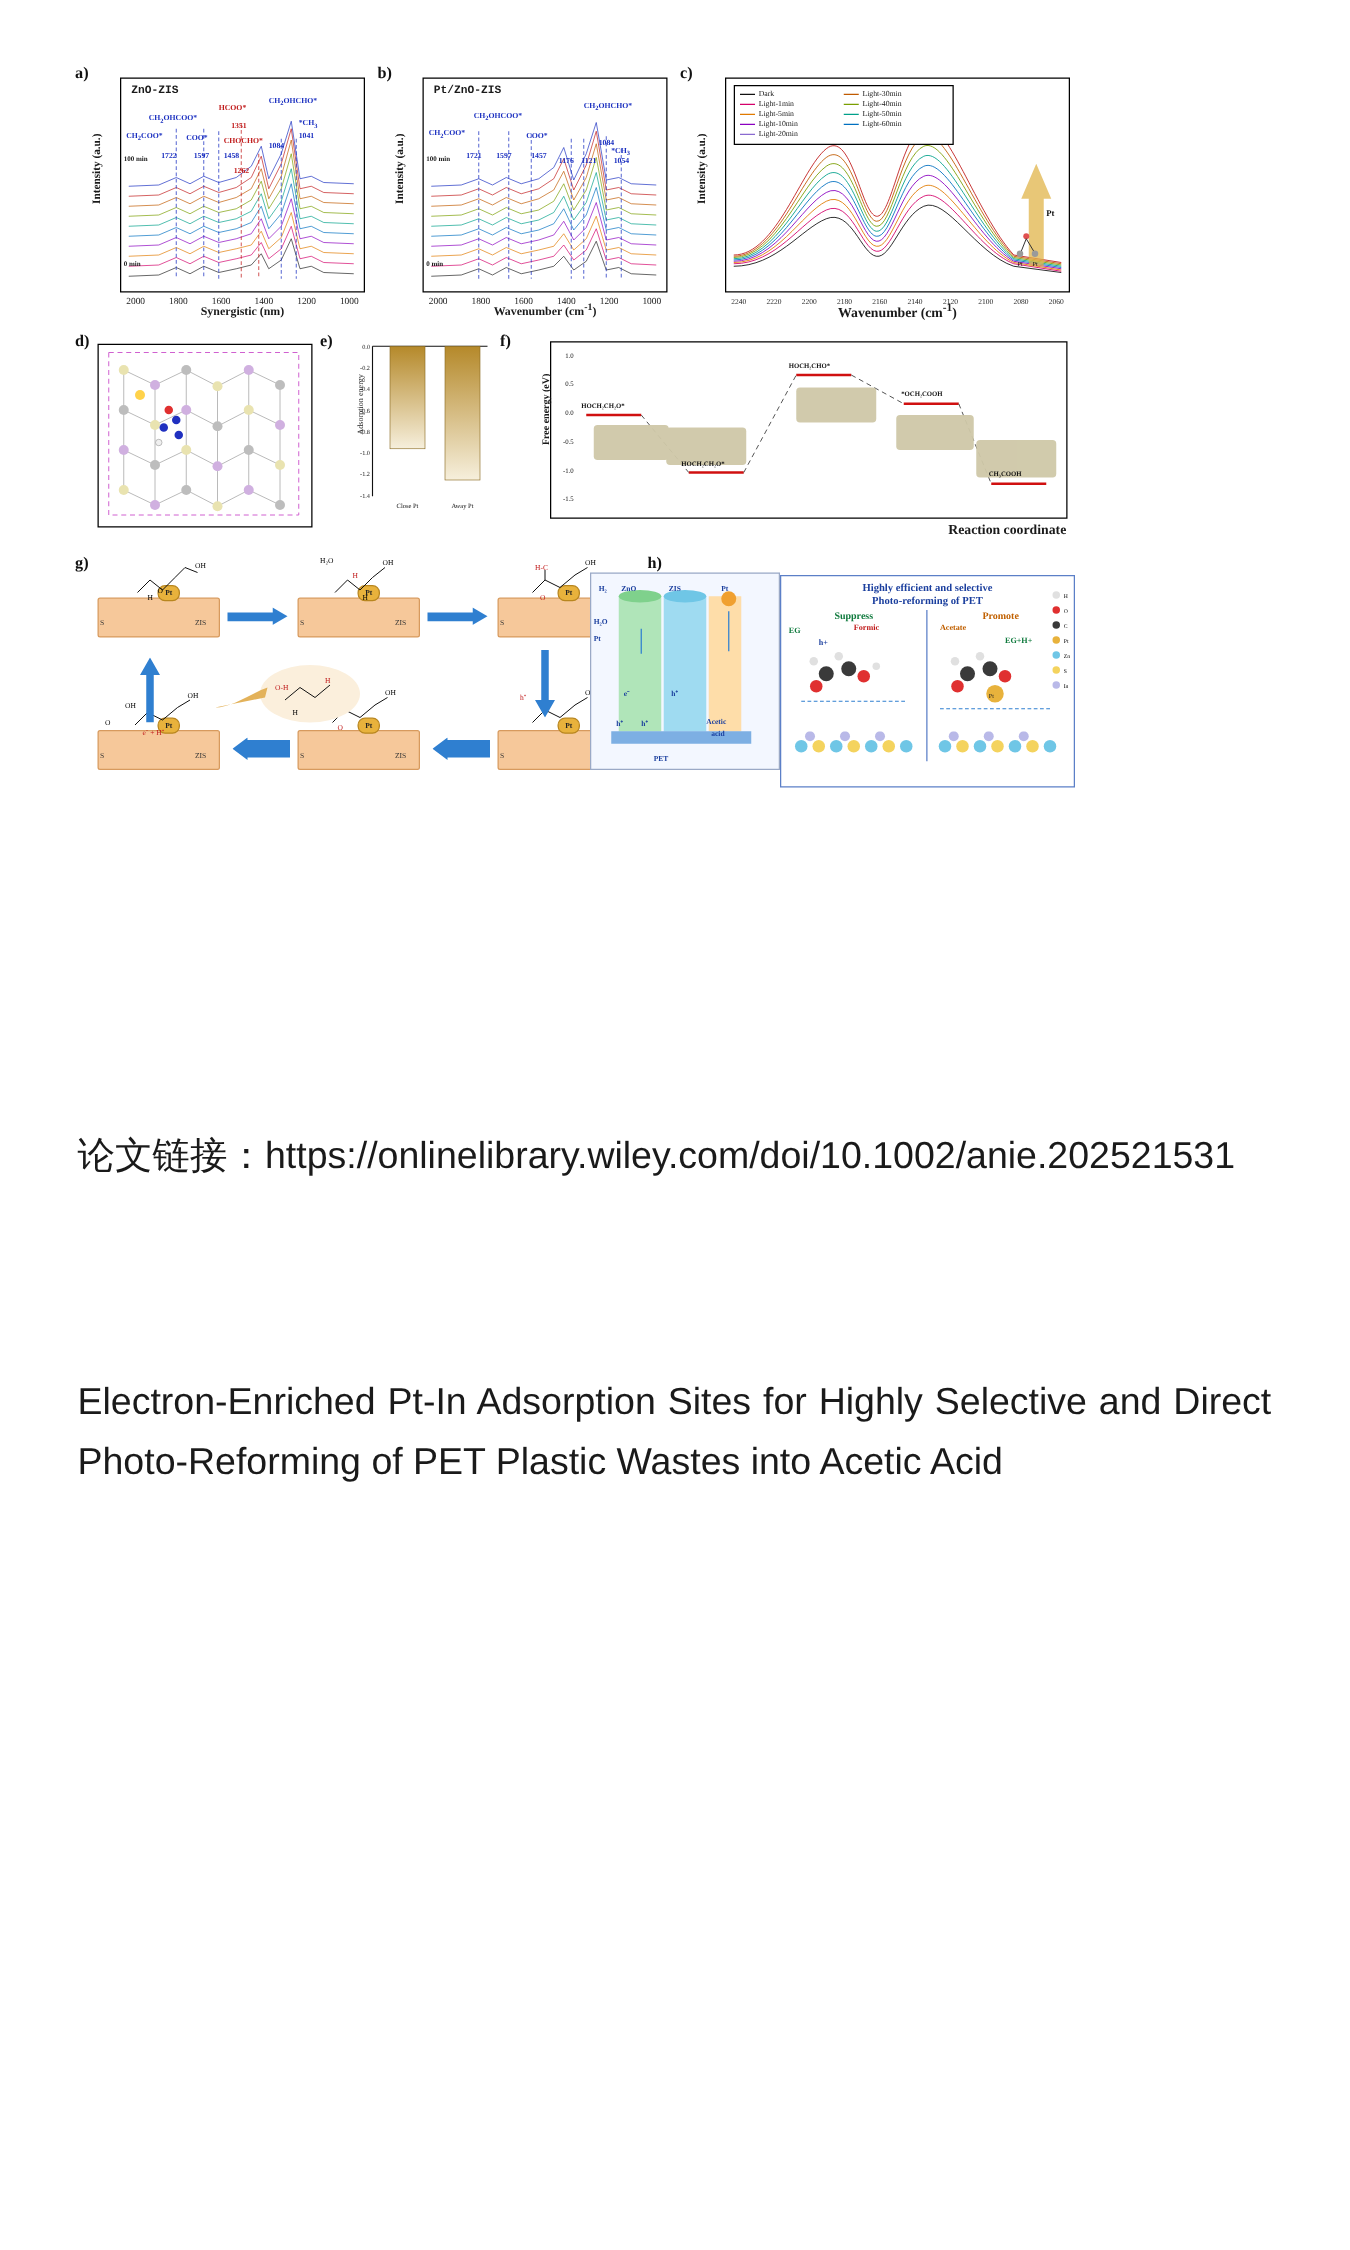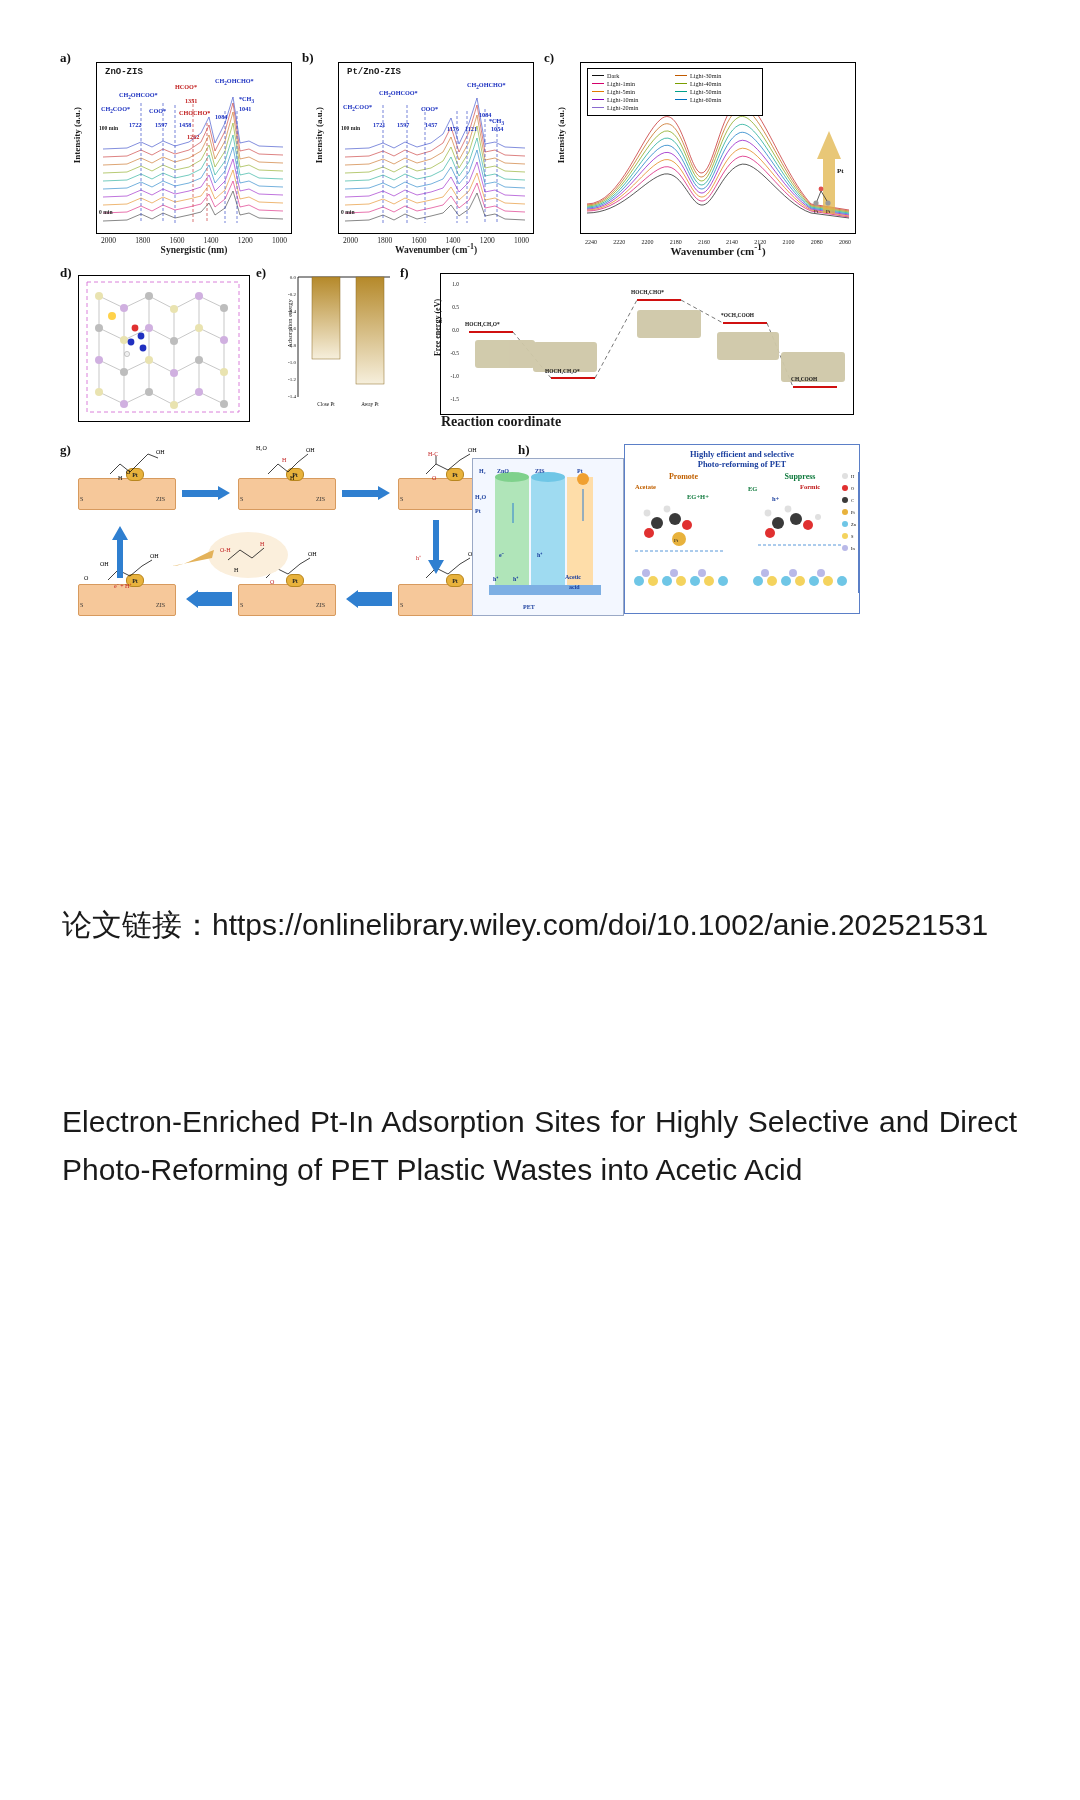--- a/index.html
+++ b/index.html
@@ -36,21 +36,21 @@
 
   
   .slab{position:absolute;background:#f6c89a;border:1px solid #d79a5e;border-radius:2px;}
   .pt-dot{position:absolute;background:#e8b23c;border:1px solid #b8861f;border-radius:50%;
      font-family:"Liberation Serif",serif;font-weight:bold;font-size:6px;color:#222;
      display:flex;align-items:center;justify-content:center;}
   .zis-lbl{position:absolute;font-family:"Liberation Serif",serif;font-size:6px;color:#333;}
   .arrow-b{position:absolute;background:#2f7fd0;}
 
   
-  .hbox{position:absolute;border:1px solid #5b7fc7;background:#fff;box-sizing:border-box;}
+  .hbox{position:absolute;border:1px solid #5b7fc7;background:#fff;box-sizing:border-box;margin-top:16px;}
   .htitle{font-family:"Liberation Serif",serif;font-weight:bold;font-size:8.5px;color:#1b3f9e;text-align:center;}
   .hsub{font-family:"Liberation Serif",serif;font-weight:bold;font-size:8px;text-align:center;}
 
   
   .caption{position:absolute;left:62px;top:782px;width:960px;font-size:28px;line-height:40px;color:#1a1a1a;}
   .link{position:absolute;left:62px;top:900px;width:960px;font-size:30px;line-height:50px;color:#1a1a1a;}
   .title-en{position:absolute;left:62px;top:1098px;width:955px;font-size:30px;line-height:48px;color:#1a1a1a;text-align:justify;}
 </style>
 </head>
 <body>
@@ -402,21 +402,21 @@
             <rect x="34" y="66" width="60" height="28" rx="3" fill="#cfc8a8"></rect>
           </g>
           <g font-family="Liberation Serif, serif" font-size="5.4" font-weight="bold" fill="#111">
             <text x="24" y="52">HOCH₂CH₂O*</text>
             <text x="104" y="99">HOCH₂CH₂O*</text>
             <text x="190" y="20">HOCH₂CHO*</text>
             <text x="280" y="43">*OCH₂COOH</text>
             <text x="350" y="107">CH₃COOH</text>
           </g>
         </svg>
-        <div style="position:absolute;bottom:-16px;left:0;width:100%;text-align:left;font-family:'Liberation Serif',serif;font-size:14px;font-weight:bold;">Reaction coordinate</div>
+        <div style="position:absolute;bottom:-16px;left:0;width:100%;text-align:right;font-family:'Liberation Serif',serif;font-size:11px;font-weight:bold;">Reaction coordinate</div>
       </div>
       <div style="position:absolute;left:-18px;top:58px;width:110px;transform:rotate(-90deg);text-align:center;font-family:'Liberation Serif',serif;font-size:8px;font-weight:bold;">Free energy (eV)</div>
     </div>
 
     <div class="panel" style="left:0;top:386px;width:420px;height:200px;">
       <div class="panel-label" style="left:0;top:6px;">g)</div>
 
       <div class="slab" style="left:18px;top:42px;width:96px;height:30px;"></div>
       <div class="pt-dot" style="left:66px;top:32px;width:16px;height:11px;border-radius:6px;">Pt</div>
       <div class="zis-lbl" style="left:20px;top:60px;">S</div>
@@ -586,20 +586,56 @@
             <path d="M110,30 L110,62"></path>
             <path d="M40,64 L40,44"></path>
           </g>
         </svg>
       </div>
 
       <div class="hbox" style="left:152px;top:8px;width:236px;height:170px;background:#ffffff;">
         <div class="htitle" style="margin-top:4px;">Highly efficient and selective</div>
         <div class="htitle">Photo-reforming of PET</div>
         <div style="display:flex;margin-top:3px;">
+          <div style="width:50%;border-right:1px solid #5b7fc7;box-sizing:border-box;">
+            <div class="hsub" style="color:#0f7a3d;">Suppress</div>
+            <div style="position:relative;height:112px;">
+              <div style="position:absolute;left:6px;top:4px;font-family:'Liberation Serif',serif;font-size:6.5px;font-weight:bold;color:#0f7a3d;">EG</div>
+              <div style="position:absolute;left:58px;top:2px;font-family:'Liberation Serif',serif;font-size:6.5px;font-weight:bold;color:#c01a1a;">Formic</div>
+              <div style="position:absolute;left:30px;top:14px;font-family:'Liberation Serif',serif;font-size:6.5px;font-weight:bold;color:#1b3f9e;">h+</div>
+              <svg style="position:absolute;left:6px;top:20px;" width="104" height="70" viewBox="0 0 104 70">
+                <g>
+                  <circle cx="30" cy="22" r="6" fill="#3a3a3a"></circle>
+                    <circle cx="48" cy="18" r="6" fill="#3a3a3a"></circle>
+                  <circle cx="20" cy="12" r="3.4" fill="#e0e0e0"></circle>
+                    <circle cx="40" cy="8" r="3.4" fill="#e0e0e0"></circle>
+                  <circle cx="60" cy="24" r="5" fill="#e03030"></circle>
+                    <circle cx="22" cy="32" r="5" fill="#e03030"></circle>
+                  <circle cx="70" cy="16" r="3" fill="#e0e0e0"></circle>
+                </g>
+                <g stroke="#2f7fd0" stroke-width="0.8" stroke-dasharray="3,2" fill="none">
+                  <path d="M10,44 L94,44"></path>
+                </g>
+              </svg>
+              <svg style="position:absolute;left:6px;bottom:2px;" width="104" height="22" viewBox="0 0 104 22">
+                <g>
+                  <circle cx="10" cy="12" r="5" fill="#6fc6e6"></circle>
+                    <circle cx="24" cy="12" r="5" fill="#f4d35e"></circle>
+                  <circle cx="38" cy="12" r="5" fill="#6fc6e6"></circle>
+                    <circle cx="52" cy="12" r="5" fill="#f4d35e"></circle>
+                  <circle cx="66" cy="12" r="5" fill="#6fc6e6"></circle>
+                    <circle cx="80" cy="12" r="5" fill="#f4d35e"></circle>
+                  <circle cx="94" cy="12" r="5" fill="#6fc6e6"></circle>
+                  <circle cx="17" cy="4" r="4" fill="#b9b9e8"></circle>
+                    <circle cx="45" cy="4" r="4" fill="#b9b9e8"></circle>
+                  <circle cx="73" cy="4" r="4" fill="#b9b9e8"></circle>
+                </g>
+              </svg>
+            </div>
+          </div>
           <div style="width:50%;box-sizing:border-box;">
             <div class="hsub" style="color:#c06000;">Promote</div>
             <div style="position:relative;height:112px;">
               <div style="position:absolute;left:10px;top:2px;font-family:'Liberation Serif',serif;font-size:6.5px;font-weight:bold;color:#c06000;">Acetate</div>
               <div style="position:absolute;left:62px;top:12px;font-family:'Liberation Serif',serif;font-size:6.5px;font-weight:bold;color:#0f7a3d;">EG+H+</div>
               <svg style="position:absolute;left:4px;top:20px;" width="104" height="70" viewBox="0 0 104 70">
                 <g>
                   <circle cx="28" cy="22" r="6" fill="#3a3a3a"></circle>
                     <circle cx="46" cy="18" r="6" fill="#3a3a3a"></circle>
                   <circle cx="18" cy="12" r="3.4" fill="#e0e0e0"></circle>
@@ -622,56 +658,20 @@
                   <circle cx="66" cy="12" r="5" fill="#6fc6e6"></circle>
                     <circle cx="80" cy="12" r="5" fill="#f4d35e"></circle>
                   <circle cx="94" cy="12" r="5" fill="#6fc6e6"></circle>
                   <circle cx="17" cy="4" r="4" fill="#b9b9e8"></circle>
                     <circle cx="45" cy="4" r="4" fill="#b9b9e8"></circle>
                   <circle cx="73" cy="4" r="4" fill="#b9b9e8"></circle>
                 </g>
               </svg>
             </div>
           </div>
-          <div style="width:50%;border-right:1px solid #5b7fc7;box-sizing:border-box;">
-            <div class="hsub" style="color:#0f7a3d;">Suppress</div>
-            <div style="position:relative;height:112px;">
-              <div style="position:absolute;left:6px;top:4px;font-family:'Liberation Serif',serif;font-size:6.5px;font-weight:bold;color:#0f7a3d;">EG</div>
-              <div style="position:absolute;left:58px;top:2px;font-family:'Liberation Serif',serif;font-size:6.5px;font-weight:bold;color:#c01a1a;">Formic</div>
-              <div style="position:absolute;left:30px;top:14px;font-family:'Liberation Serif',serif;font-size:6.5px;font-weight:bold;color:#1b3f9e;">h+</div>
-              <svg style="position:absolute;left:6px;top:20px;" width="104" height="70" viewBox="0 0 104 70">
-                <g>
-                  <circle cx="30" cy="22" r="6" fill="#3a3a3a"></circle>
-                    <circle cx="48" cy="18" r="6" fill="#3a3a3a"></circle>
-                  <circle cx="20" cy="12" r="3.4" fill="#e0e0e0"></circle>
-                    <circle cx="40" cy="8" r="3.4" fill="#e0e0e0"></circle>
-                  <circle cx="60" cy="24" r="5" fill="#e03030"></circle>
-                    <circle cx="22" cy="32" r="5" fill="#e03030"></circle>
-                  <circle cx="70" cy="16" r="3" fill="#e0e0e0"></circle>
-                </g>
-                <g stroke="#2f7fd0" stroke-width="0.8" stroke-dasharray="3,2" fill="none">
-                  <path d="M10,44 L94,44"></path>
-                </g>
-              </svg>
-              <svg style="position:absolute;left:6px;bottom:2px;" width="104" height="22" viewBox="0 0 104 22">
-                <g>
-                  <circle cx="10" cy="12" r="5" fill="#6fc6e6"></circle>
-                    <circle cx="24" cy="12" r="5" fill="#f4d35e"></circle>
-                  <circle cx="38" cy="12" r="5" fill="#6fc6e6"></circle>
-                    <circle cx="52" cy="12" r="5" fill="#f4d35e"></circle>
-                  <circle cx="66" cy="12" r="5" fill="#6fc6e6"></circle>
-                    <circle cx="80" cy="12" r="5" fill="#f4d35e"></circle>
-                  <circle cx="94" cy="12" r="5" fill="#6fc6e6"></circle>
-                  <circle cx="17" cy="4" r="4" fill="#b9b9e8"></circle>
-                    <circle cx="45" cy="4" r="4" fill="#b9b9e8"></circle>
-                  <circle cx="73" cy="4" r="4" fill="#b9b9e8"></circle>
-                </g>
-              </svg>
-            </div>
-          </div>
         </div>
       </div>
 
       <svg style="position:absolute;left:368px;top:34px;" width="20" height="126" viewBox="0 0 20 126">
         <g>
           <circle cx="5" cy="6" r="3" fill="#e0e0e0"></circle>
             <text x="11" y="8" font-family="Liberation Serif, serif" font-size="4.5">H</text>
           <circle cx="5" cy="18" r="3" fill="#e03030"></circle>
             <text x="11" y="20" font-family="Liberation Serif, serif" font-size="4.5">O</text>
           <circle cx="5" cy="30" r="3" fill="#3a3a3a"></circle>

